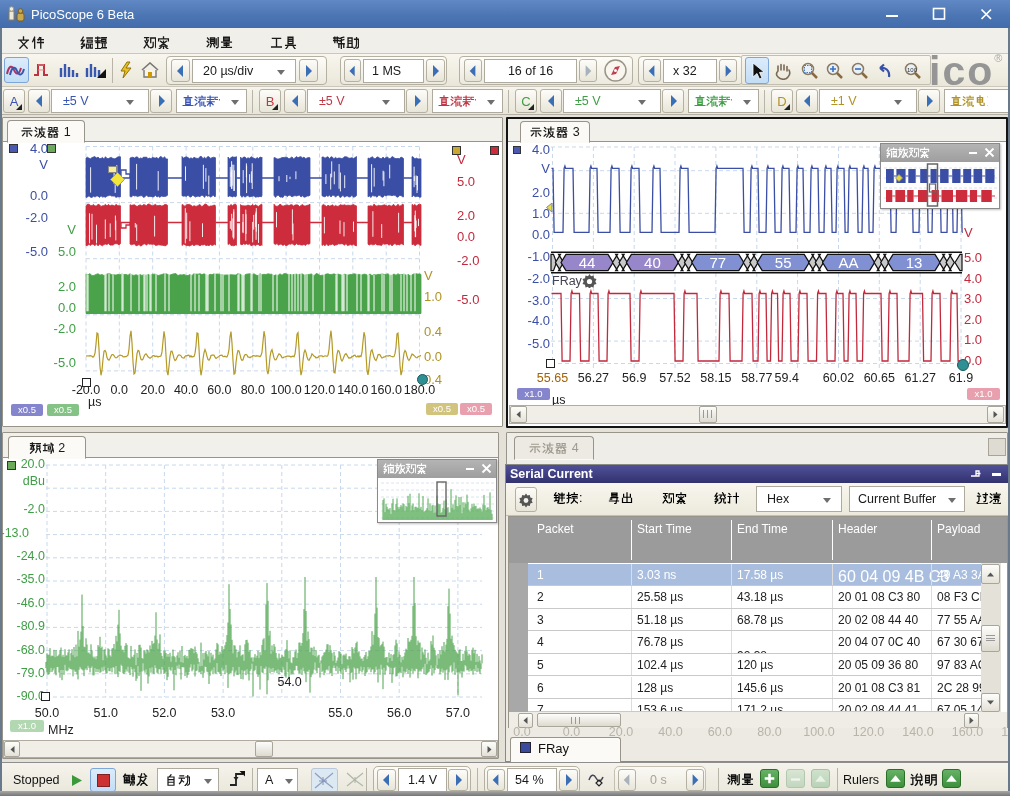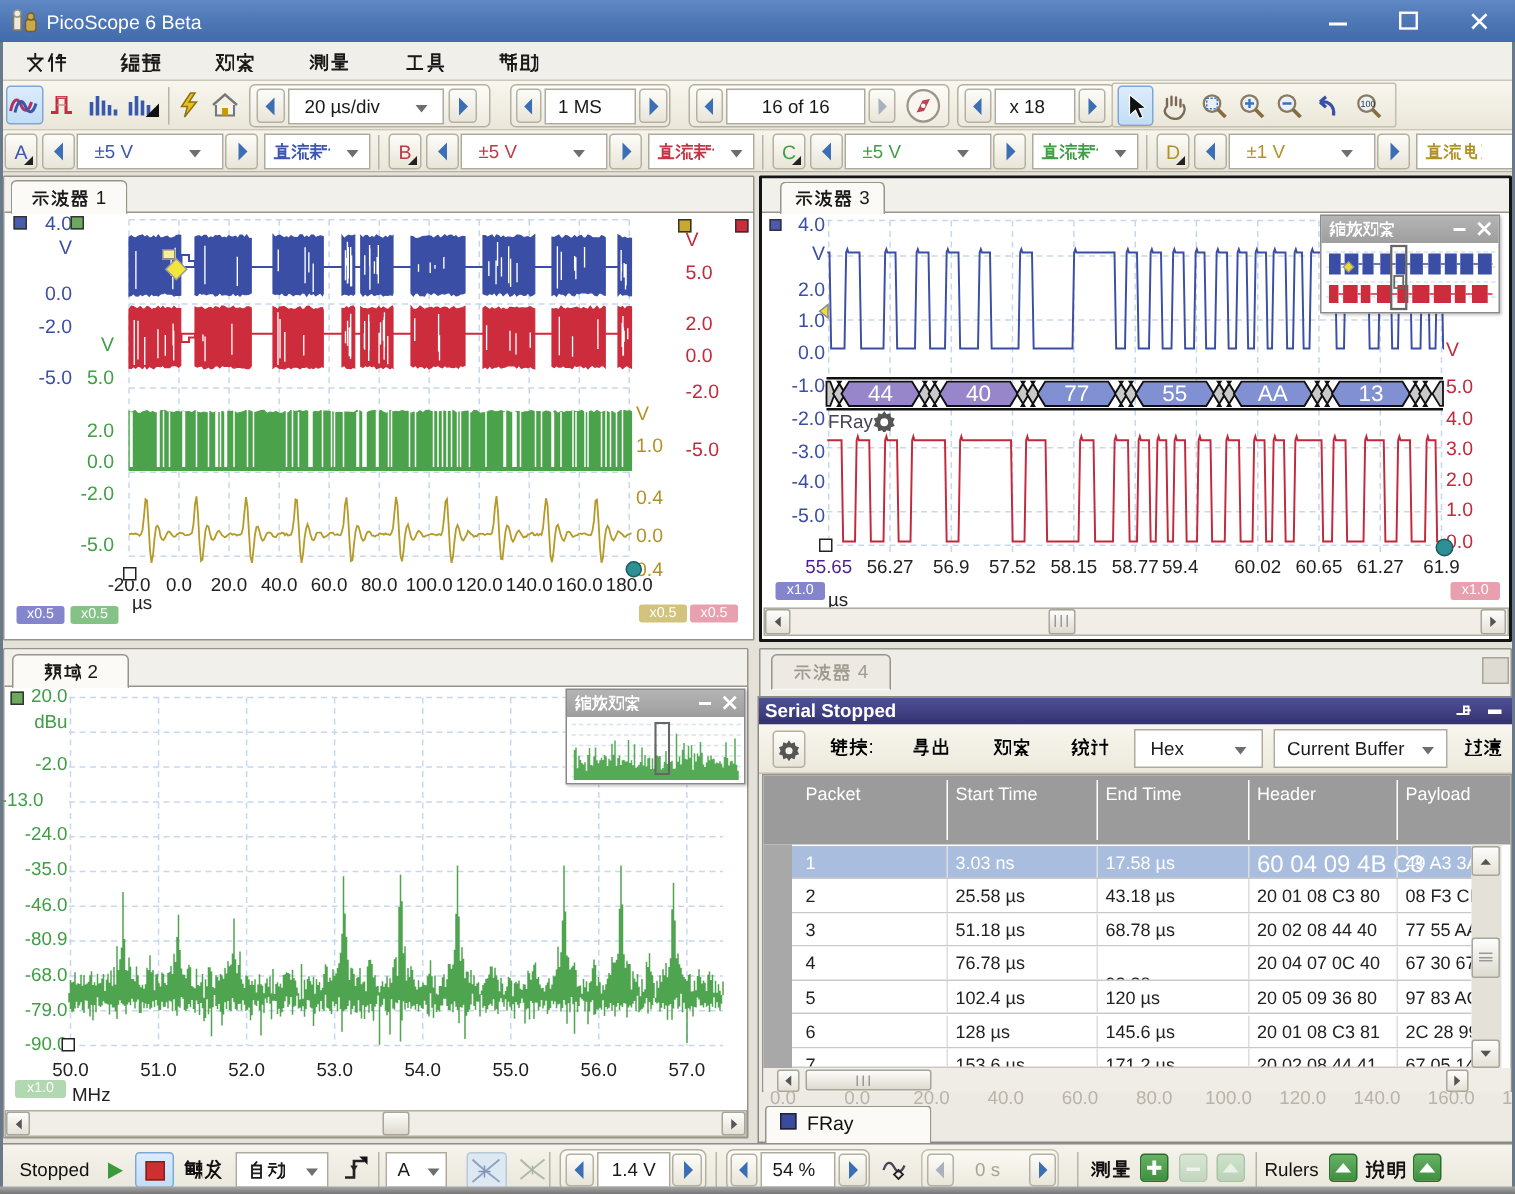--- a/index.html
+++ b/index.html
@@ -274,21 +274,21 @@
         <circle cx="12.5" cy="12.5" r="10.5" fill="#f8f6ee" stroke="#9a9588" stroke-width="1.5"></circle>
         <path d="M8 17 L12 9 L17 8 L13 16 Z" fill="#c04050"></path>
         <circle cx="12.5" cy="12.5" r="1.5" fill="#fff"></circle>
       </svg></div>
     <div class="tgroup" style="left:638px;top:2px;width:105px;height:29px"></div>
     <div class="arr" style="left:643px;top:5px;width:18px;height:23px;border-radius:3px">
       <svg width="17" height="20" viewBox="0 0 17 20">
         <path d="M11 4 L5 10 L11 16 Z" fill="#3a6eb5"></path>
       </svg>
     </div>
-    <div class="combo" style="left:663px;top:4.5px;width:54px;height:24px;line-height:23px"><span style="margin-left:9px">x 18</span></div>
+    <div class="combo" style="left:663px;top:4.5px;width:54px;height:24px;line-height:23px"><span style="margin-left:9px">x 32</span></div>
     <div class="arr" style="left:719px;top:5px;width:18px;height:23px;border-radius:3px">
       <svg width="17" height="20" viewBox="0 0 17 20">
         <path d="M6 4 L12 10 L6 16 Z" fill="#3a6eb5"></path>
       </svg>
     </div>
     <div class="abs" style="left:741px;top:1px;width:190px;height:30px;border:1px solid #c2beb0;border-radius:2px;background:linear-gradient(#f8f6ee,#eae7d9)"></div>
     <div class="tbtn sel" style="left:745px;top:3px;width:24px;height:27px">
       <svg width="14" height="18">
         <path d="M3 1 L3 15 L7 11.5 L9.5 17 L12 16 L9.5 10.5 L14 10 Z" fill="#111" stroke="#fff" stroke-width="0.8"></path>
       </svg>
@@ -324,20 +324,21 @@
         <path d="M14 15 C15 8 10 5 5 6 M5 6 L9 2.5 M5 6 L9 9.5" fill="none" stroke="#3a50a8" stroke-width="2.2"></path>
       </svg>
     </div>
     <div class="tbtn" style="left:899px;top:3px;width:27px;height:27px">
       <svg width="19" height="19">
         <circle cx="8" cy="8" r="5.5" fill="#e8f0fa" stroke="#8a7a60" stroke-width="1.5"></circle>
         <path d="M12 12 L17 17" stroke="#8a6a40" stroke-width="2.5"></path>
         <text x="4" y="10.5" font-size="6" fill="#333">100</text>
       </svg>
     </div>
+    <div class="abs" style="left:929px;top:-6px;font-family:'Liberation Sans',sans-serif;font-weight:bold;font-size:41px;color:#959595;letter-spacing:2px">ico<span style="font-size:11px;vertical-align:23px;font-weight:normal;color:#aaa">®</span></div>
   </div>
 <div id="chanbar">
     <div class="arr" style="left:3px;top:2px;width:22px;height:24px;color:#3a55b4;font-size:13px">A<svg width="7" height="7" style="position:absolute;right:1px;bottom:1px">
         <path d="M6 0 V6 H0 Z" fill="#222"></path>
       </svg></div>
     <div class="arr" style="left:28px;top:2px;width:22px;height:24px;border-radius:3px">
       <svg width="17" height="20" viewBox="0 0 17 20">
         <path d="M11 4 L5 10 L11 16 Z" fill="#3a6eb5"></path>
       </svg>
     </div>
@@ -563,21 +564,21 @@
     <div class="abs" style="left:504px;top:178px;width:46px;text-align:right;font-size:13px;color:#3b4ea5">-3.0</div>
     <div class="abs" style="left:504px;top:198px;width:46px;text-align:right;font-size:13px;color:#3b4ea5">-4.0</div>
     <div class="abs" style="left:504px;top:220.5px;width:46px;text-align:right;font-size:13px;color:#3b4ea5">-5.0</div>
     <div class="abs" style="left:964px;top:110px;width:36px;text-align:left;font-size:13px;color:#c2293c">V</div>
     <div class="abs" style="left:964px;top:134.5px;width:36px;text-align:left;font-size:13px;color:#c2293c">5.0</div>
     <div class="abs" style="left:964px;top:156px;width:36px;text-align:left;font-size:13px;color:#c2293c">4.0</div>
     <div class="abs" style="left:964px;top:176px;width:36px;text-align:left;font-size:13px;color:#c2293c">3.0</div>
     <div class="abs" style="left:964px;top:197px;width:36px;text-align:left;font-size:13px;color:#c2293c">2.0</div>
     <div class="abs" style="left:964px;top:217px;width:36px;text-align:left;font-size:13px;color:#c2293c">1.0</div>
     <div class="abs" style="left:964px;top:238px;width:36px;text-align:left;font-size:13px;color:#c2293c">0.0</div>
-    <div class="abs" style="left:529.5px;top:255.6px;width:46px;text-align:center;font-size:12.5px;color:#4c1d95">55.65</div>
+    <div class="abs" style="left:529.5px;top:255.6px;width:46px;text-align:center;font-size:12.5px;color:#a16207">55.65</div>
     <div class="abs" style="left:570.4px;top:255.6px;width:46px;text-align:center;font-size:12.5px;color:#222">56.27</div>
     <div class="abs" style="left:611.2px;top:255.6px;width:46px;text-align:center;font-size:12.5px;color:#222">56.9</div>
     <div class="abs" style="left:652px;top:255.6px;width:46px;text-align:center;font-size:12.5px;color:#222">57.52</div>
     <div class="abs" style="left:692.9px;top:255.6px;width:46px;text-align:center;font-size:12.5px;color:#222">58.15</div>
     <div class="abs" style="left:733.8px;top:255.6px;width:46px;text-align:center;font-size:12.5px;color:#222">58.77</div>
     <div class="abs" style="left:774.6px;top:255.6px;width:46px;text-align:left;font-size:12.5px;color:#222">59.4</div>
     <div class="abs" style="left:815.5px;top:255.6px;width:46px;text-align:center;font-size:12.5px;color:#222">60.02</div>
     <div class="abs" style="left:856.3px;top:255.6px;width:46px;text-align:center;font-size:12.5px;color:#222">60.65</div>
     <div class="abs" style="left:897.2px;top:255.6px;width:46px;text-align:center;font-size:12.5px;color:#222">61.27</div>
     <div class="abs" style="left:938px;top:255.6px;width:46px;text-align:center;font-size:12.5px;color:#222">61.9</div>
@@ -650,21 +651,21 @@
     <div class="abs" style="left:-1px;top:481px;width:46px;text-align:right;font-size:12.5px;color:#3f9e46">-46.0</div>
     <div class="abs" style="left:-1px;top:504px;width:46px;text-align:right;font-size:12.5px;color:#3f9e46">-80.9</div>
     <div class="abs" style="left:-1px;top:528px;width:46px;text-align:right;font-size:12.5px;color:#3f9e46">-68.0</div>
     <div class="abs" style="left:-1px;top:551px;width:46px;text-align:right;font-size:12.5px;color:#3f9e46">-79.0</div>
     <div class="abs" style="left:-1px;top:574px;width:46px;text-align:right;font-size:12.5px;color:#3f9e46">-90.0</div>
     <div class="abs" style="left:7px;top:346px;width:9px;height:9px;background:#6aaa5a;border:1.5px solid #333"></div>
     <div class="abs" style="left:27px;top:591px;width:40px;text-align:center;font-size:12.5px;color:#222">50.0</div>
     <div class="abs" style="left:85.7px;top:591px;width:40px;text-align:center;font-size:12.5px;color:#222">51.0</div>
     <div class="abs" style="left:144.4px;top:591px;width:40px;text-align:center;font-size:12.5px;color:#222">52.0</div>
     <div class="abs" style="left:203.1px;top:591px;width:40px;text-align:center;font-size:12.5px;color:#222">53.0</div>
-    <div class="abs" style="left:261.8px;top:591px;width:40px;text-align:center;font-size:12.5px;color:#222">54.0</div>
+    <div class="abs" style="left:261.8px;top:560px;width:40px;text-align:right;font-size:12.5px;color:#222">54.0</div>
     <div class="abs" style="left:320.5px;top:591px;width:40px;text-align:center;font-size:12.5px;color:#222">55.0</div>
     <div class="abs" style="left:379.2px;top:591px;width:40px;text-align:center;font-size:12.5px;color:#222">56.0</div>
     <div class="abs" style="left:437.9px;top:591px;width:40px;text-align:center;font-size:12.5px;color:#222">57.0</div>
     <div class="abs" style="left:48px;top:608px;width:34px;text-align:left;font-size:12.5px;color:#222">MHz</div>
     <div class="abs" style="left:41px;top:577px;width:9px;height:9px;background:#fff;border:1.5px solid #222"></div>
     <div class="badge" style="left:10px;top:605px;width:34px;background:#b2d8b2">x1.0</div>
     <div class="sbar" style="left:3px;top:625px;width:495px;height:18px"></div>
     <div class="sarr" style="left:4px;top:626px;width:16px;height:16px">
       <svg width="9" height="9">
         <path d="M6.5 1 L2.5 4.5 L6.5 8 Z" fill="#555"></path>
@@ -697,21 +698,21 @@
     <div class="panel" style="left:506px;top:317px;width:502px;height:330px;background:#efede7"></div>
     <div class="tab" style="left:514px;top:321px;width:80px;height:24px;background:#eceae2;color:#a09a90"><svg class="cj" style="vertical-align:-2px;margin-right:1px" width="12" height="12" viewBox="0 0 32 32">
         <use href="#g793a"></use>
       </svg><svg class="cj" style="vertical-align:-2px;margin-right:1px" width="12" height="12" viewBox="0 0 32 32">
         <use href="#g6ce2"></use>
       </svg><svg class="cj" style="vertical-align:-2px;margin-right:1px" width="12" height="12" viewBox="0 0 32 32">
         <use href="#g5668"></use>
       </svg>&nbsp;4</div>
     <div class="abs" style="left:988px;top:323px;width:18px;height:18px;background:#dedbd2;border:1px solid #a8a49a"></div>
     <div class="abs" style="left:505px;top:349px;width:505px;height:298px;background:#eceae2;border:1px solid #8a8a84">
-      <div class="abs" style="left:0;top:0;width:503px;height:18px;background:linear-gradient(#50509a,#32326e);color:#fff;font-size:12.5px;font-weight:bold"><span style="margin-left:4px;position:relative;top:1.5px">Serial Stopped</span><svg class="blk abs" style="right:28px;top:3px" width="12" height="12">
+      <div class="abs" style="left:0;top:0;width:503px;height:18px;background:linear-gradient(#50509a,#32326e);color:#fff;font-size:12.5px;font-weight:bold"><span style="margin-left:4px;position:relative;top:1.5px">Serial Current</span><svg class="blk abs" style="right:28px;top:3px" width="12" height="12">
           <path d="M2 8 H7 M7 3 H10 V8 H7 Z M7 5.5 L11.5 5.5" stroke="#fff" stroke-width="1.3" fill="none"></path>
         </svg><div class="abs" style="right:8px;top:8px;width:9px;height:2.5px;background:#fff"></div></div>
       <div class="abs" style="left:0;top:18px;width:503px;height:33px;background:linear-gradient(#f8f6ee,#ecE9dc);border-bottom:1px solid #c3bfb2"></div>
       <div class="arr" style="left:9px;top:22px;width:22px;height:25px">
         <svg width="16" height="16">
           <path d="M8 1.5 L9.4 3.6 L11.8 2.9 L12.3 5.4 L14.7 6.2 L13.6 8.5 L14.7 10.8 L12.3 11.6 L11.8 14.1 L9.4 13.4 L8 15.5 L6.6 13.4 L4.2 14.1 L3.7 11.6 L1.3 10.8 L2.4 8.5 L1.3 6.2 L3.7 5.4 L4.2 2.9 L6.6 3.6 Z" fill="#555"></path>
           <circle cx="8" cy="8.5" r="2.4" fill="#f4f2ea"></circle>
         </svg>
       </div>
       <div class="abs" style="left:47px;top:26px;font-size:12.5px"><svg class="cj" style="vertical-align:-2px;margin-right:1px" width="12" height="12" viewBox="0 0 32 32">

